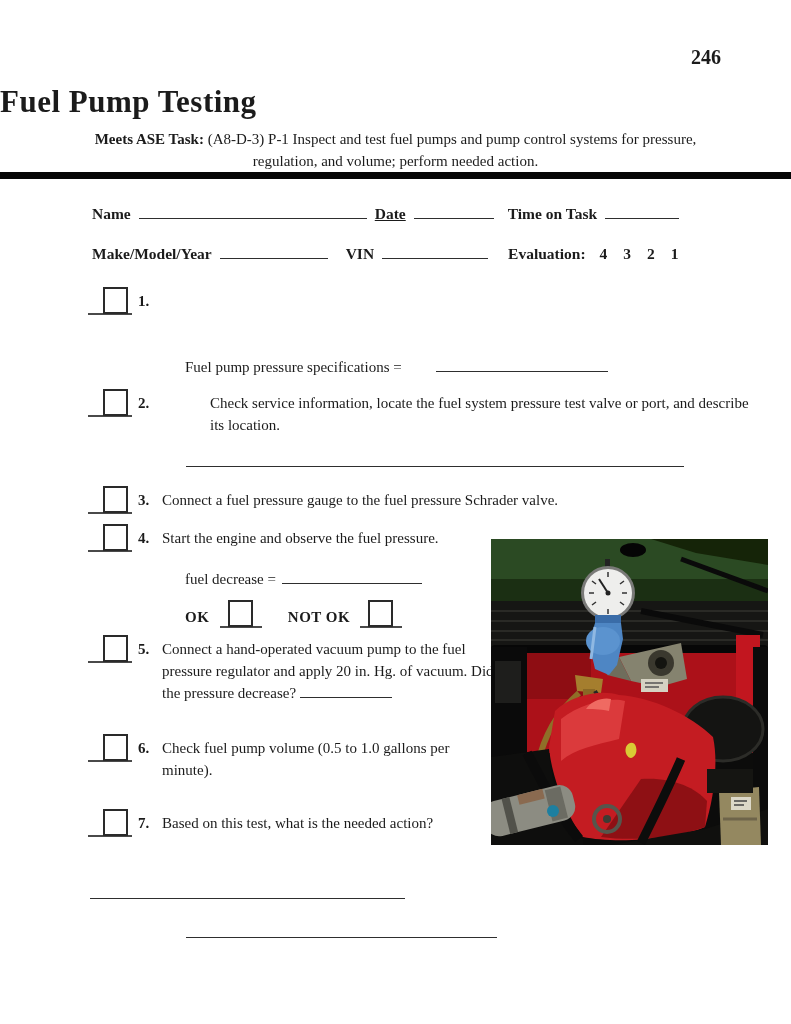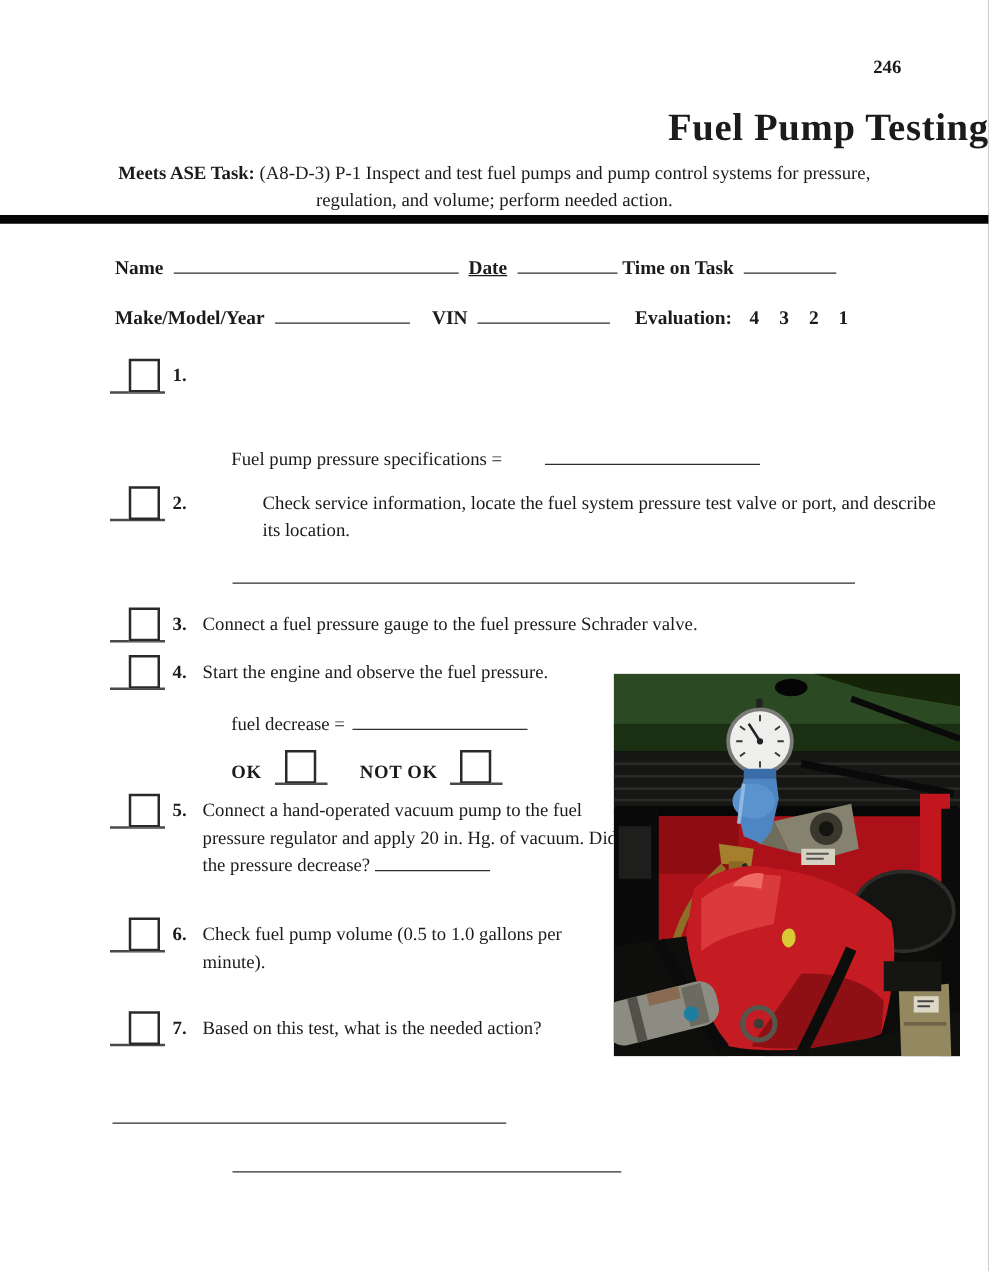--- a/index.html
+++ b/index.html
@@ -1,22 +1,22 @@
 <!DOCTYPE html>
 <html><head>
 <meta charset="utf-8">
 <style>
   html,body{margin:0;padding:0;background:#888;}
   .page{
     position:relative;width:791px;height:1024px;background:#ffffff;
     font-family:"Liberation Serif", serif;color:#1b1b1b;overflow:hidden;
     margin:0 auto;
   }
-  .pgnum{position:absolute;top:46px;right:70px;font-weight:bold;font-size:15px;}
-  .title{position:absolute;top:84px;left:0;right:0;text-align:right;
+  .pgnum{position:absolute;top:46px;right:70px;font-weight:bold;font-size:20px;}
+  .title{position:absolute;top:84px;left:0;right:0;text-align:left;
          font-size:31px;font-weight:bold;letter-spacing:.5px;}
   .subtitle{position:absolute;top:128px;left:0;right:0;text-align:center;
             font-size:15px;line-height:22px;}
   .subtitle b{font-weight:bold;}
   .rule{position:absolute;top:172px;left:0;width:791px;height:7px;background:#050505;}
   .frow{position:absolute;left:92px;display:flex;align-items:baseline;font-size:15.5px;}
   .frow .lab{font-weight:bold;white-space:nowrap;}
   .blank{display:inline-block;border-bottom:1.5px solid #2e2e2e;height:15px;}
   .item{position:absolute;left:88px;display:flex;align-items:flex-start;font-size:15px;line-height:22px;}
   .cbx{position:relative;display:inline-block;width:44px;height:30px;flex:0 0 44px;margin-top:-3px;}
@@ -46,21 +46,21 @@
     <div>regulation, and volume; perform needed action.</div>
   </div>
 
   <div class="rule"></div>
 
   <div class="frow" style="top:203px;">
     <span class="lab">Name</span>
     <span class="blank" style="width:228px;margin-left:8px;"></span>
     <span class="lab" style="margin-left:8px;text-decoration:underline;">Date</span>
     <span class="blank" style="width:80px;margin-left:8px;"></span>
-    <span class="lab" style="margin-left:4px;">Time on Task</span>
+    <span class="lab" style="margin-left:14px;">Time on Task</span>
     <span class="blank" style="width:74px;margin-left:8px;"></span>
   </div>
 
   <div class="frow" style="top:243px;">
     <span class="lab">Make/Model/Year</span>
     <span class="blank" style="width:108px;margin-left:8px;"></span>
     <span class="lab" style="margin-left:18px;">VIN</span>
     <span class="blank" style="width:106px;margin-left:8px;"></span>
     <span class="lab" style="margin-left:20px;">Evaluation:</span>
     <span class="lab" style="margin-left:14px;">4</span>

